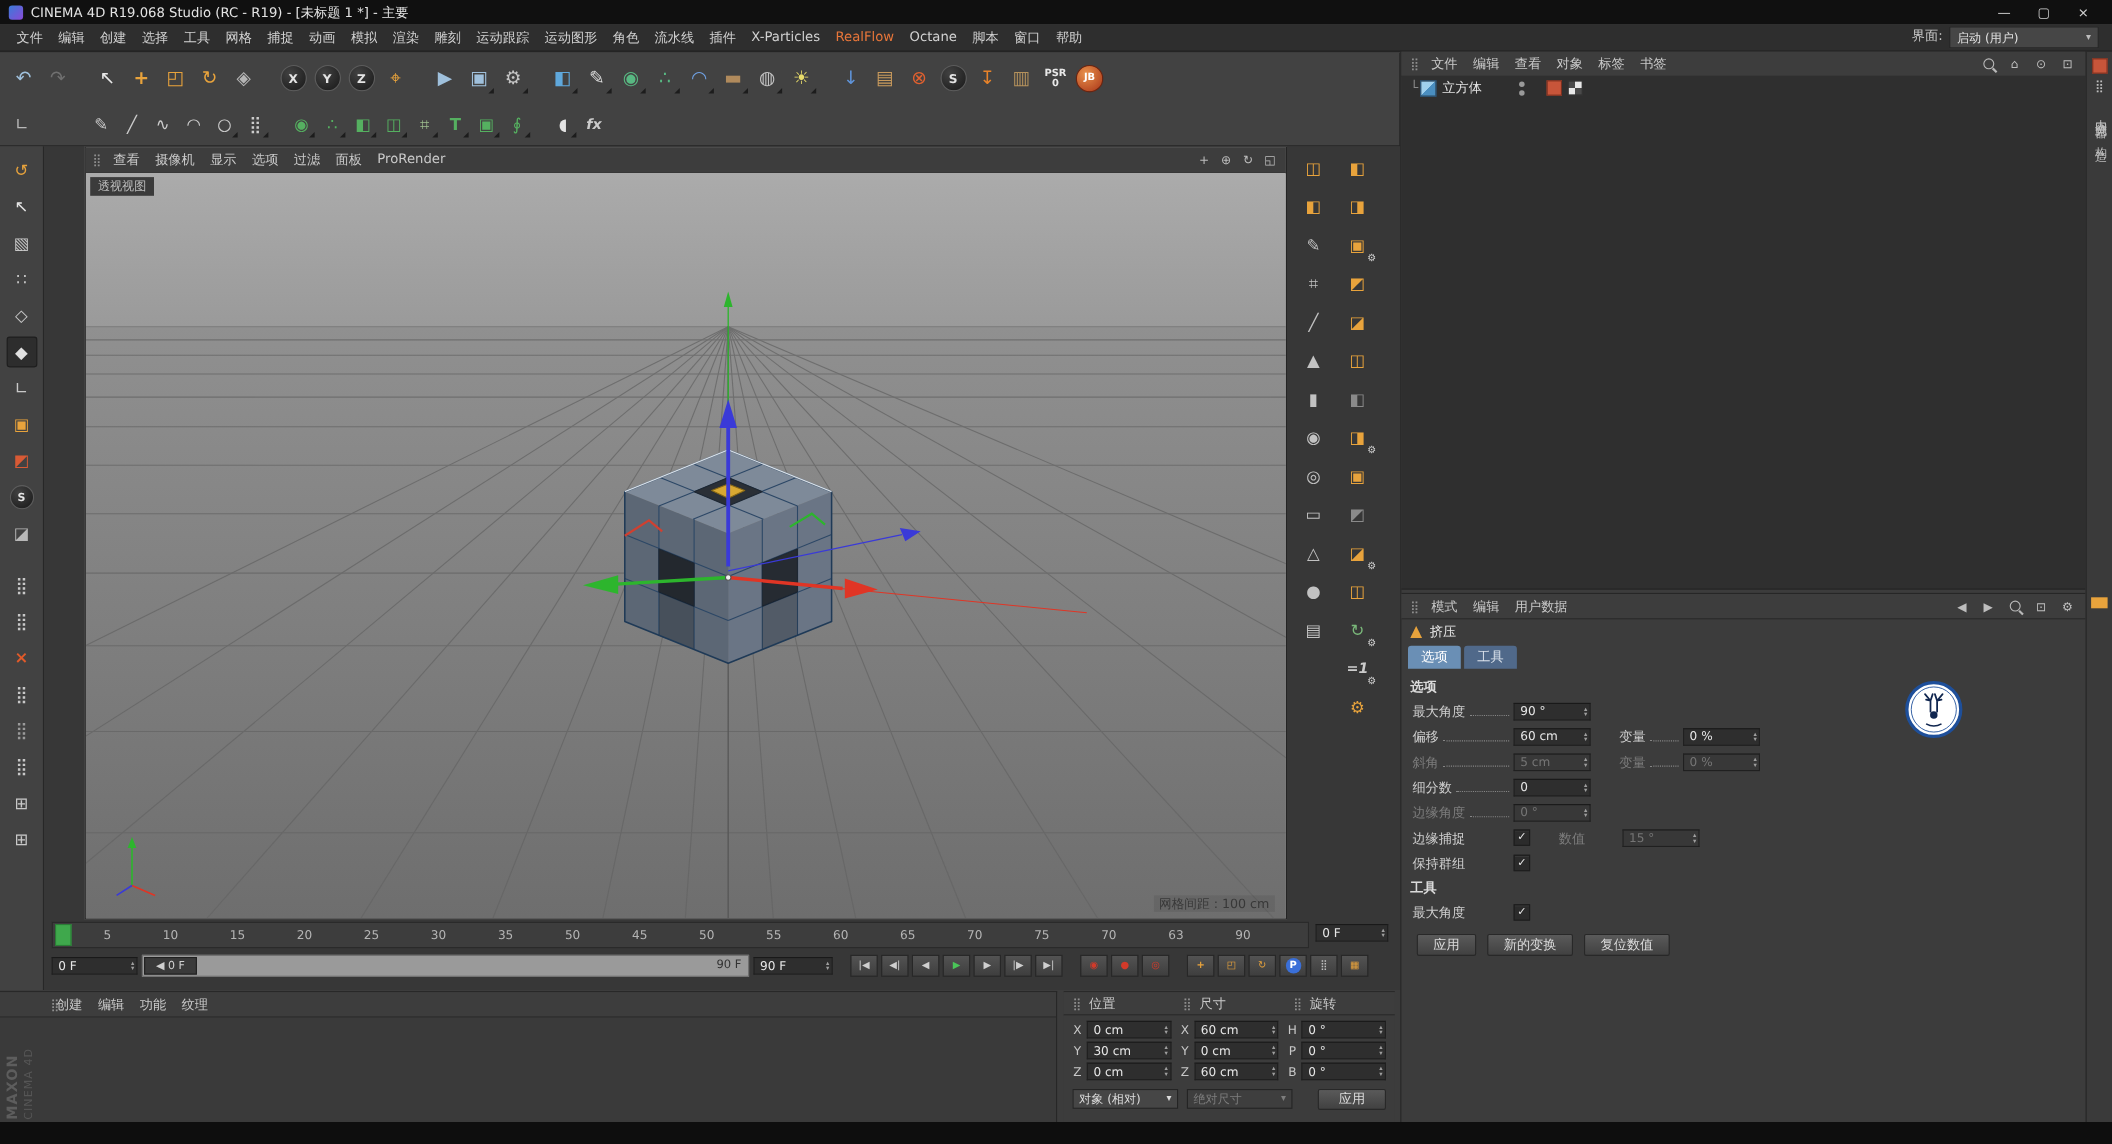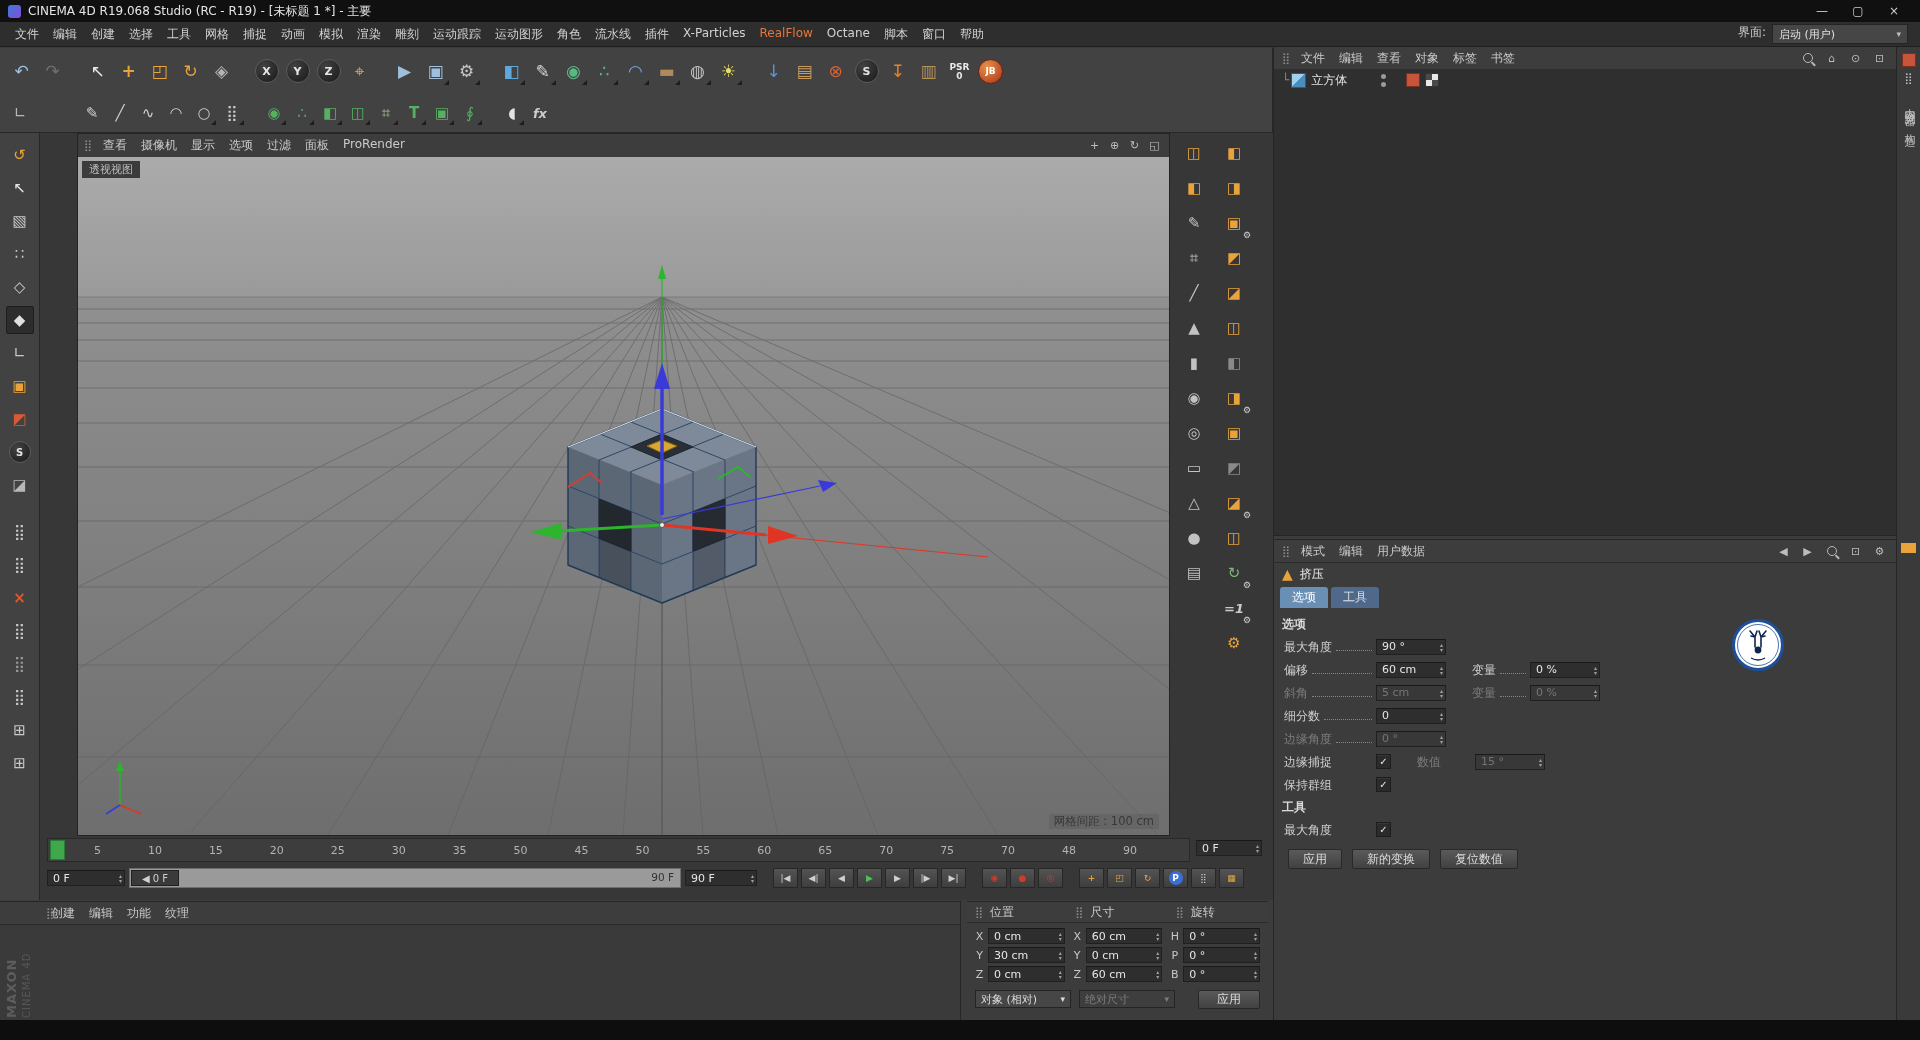--- a/index.html
+++ b/index.html
@@ -653,21 +653,21 @@
         <span class="rn">35</span>
         <span class="rn">50</span>
         <span class="rn">45</span>
         <span class="rn">50</span>
         <span class="rn">55</span>
         <span class="rn">60</span>
         <span class="rn">65</span>
         <span class="rn">70</span>
         <span class="rn">75</span>
         <span class="rn">70</span>
-        <span class="rn">48</span>
+        <span class="rn">63</span>
         <span class="rn">90</span>
       </div>
   </div>
   <div class="afield tl-endfield">
     <span class="v">0 F</span>
     <span class="spin">
         <i>▴</i>
         <i>▾</i>
       </span>
   </div>

